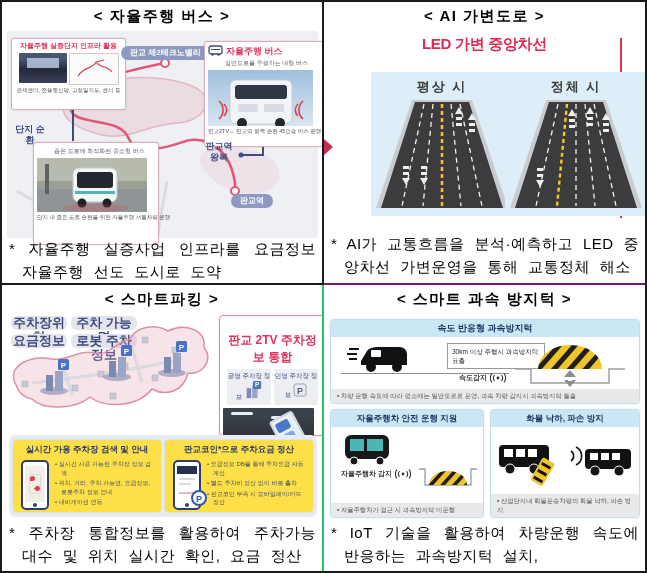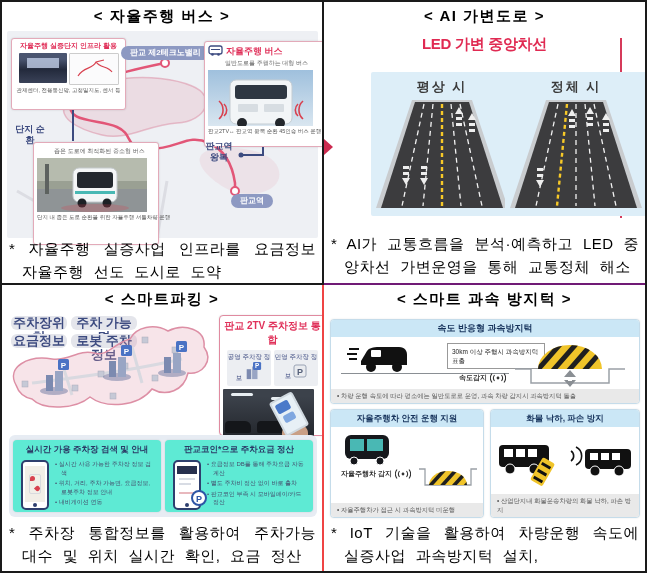--- a/index.html
+++ b/index.html
@@ -2,21 +2,21 @@
 <html><head>
 <meta charset="utf-8">
 <style>
   html,body{margin:0;padding:0;background:#fff;}
   body{width:647px;height:573px;font-family:"Liberation Sans","DejaVu Sans",sans-serif;color:#000;}
   .page{display:grid;grid-template-columns:322px 321px;grid-template-rows:283px 286px;
         width:647px;height:573px;box-sizing:border-box;border:2px solid #1a1a1a;background:#fff;}
   .cell{position:relative;box-sizing:border-box;overflow:hidden;background:#fff;}
   .tl{border-right:2px solid #1a1a1a;border-bottom:2px solid #1a1a1a;}
   .tr{border-bottom:2px solid #701a75;text-decoration:underline;}
-  .bl{border-right:2px solid #ef4444;}
+  .bl{border-right:2px solid #22c55e;}
   .ptitle{position:absolute;top:5px;left:0;right:0;text-align:center;font-weight:bold;font-size:15px;letter-spacing:1.5px;}
   .pcaption{position:absolute;left:7px;right:6px;font-size:15px;line-height:23px;text-align:justify;
             word-spacing:5px;padding-left:13px;text-indent:-13px;letter-spacing:.5px;}
   
   .bus-map{position:absolute;left:5px;top:29px;width:311px;height:207px;background:#eef0f4;border-radius:2px;}
   .infra-box{position:absolute;left:9px;top:36px;width:107px;height:66px;background:#fff;border:1px solid #e3aab9;
              border-radius:3px;box-shadow:0 0 2px rgba(0,0,0,.15);padding:2px 3px;}
   .infra-title{color:#e0315a;font-weight:bold;font-size:7px;text-align:center;}
   .infra-imgs{display:flex;gap:2px;justify-content:center;margin-top:2px;}
   .img-control{width:48px;height:30px;background:linear-gradient(#4a5570 20%,#232a3c 55%,#3a4258);border-radius:1px;position:relative;}
@@ -47,34 +47,34 @@
   .road-svg{position:absolute;left:5px;bottom:4px;}
   .red-arrow{position:absolute;left:-1px;top:136px;width:0;height:0;border-top:9px solid transparent;
              border-bottom:9px solid transparent;border-left:10px solid #cc2b50;}
   .red-vline{position:absolute;left:296px;top:36px;width:2px;height:180px;background:#d63a5a;}
   
   .tag-grid{position:absolute;left:9px;top:31px;display:grid;grid-template-columns:56px 66px;gap:4px;}
   .tag{background:#e4e5eb;color:#3d4b80;font-size:13px;font-weight:bold;text-align:center;line-height:14px;height:14px;border-radius:6px;}
   .pk-map{position:absolute;left:0px;top:38px;width:215px;height:112px;}
   .intg-box{position:absolute;left:217px;top:30px;width:99px;height:113px;background:#fff;border:1px solid #e08aa0;
             border-radius:4px;padding:3px;box-shadow:0 0 2px rgba(0,0,0,.12);}
-  .intg-title{color:#e0315a;font-weight:bold;font-size:10px;text-align:center;}
+  .intg-title{color:#e0315a;font-weight:bold;font-size:12px;text-align:center;margin-top:13px;}
   .intg-cells{display:flex;gap:3px;justify-content:center;margin-top:3px;}
   .intg-cell{width:44px;height:36px;background:#eceef2;border-radius:2px;font-size:6.5px;color:#3d4b80;
              text-align:center;padding-top:3px;box-sizing:border-box;line-height:8px;}
   .garage-photo{width:91px;height:50px;margin-top:3px;background:linear-gradient(#3c424b 15%,#22252b);position:relative;overflow:hidden;border-radius:1px;}
   .garage-photo .lamp{position:absolute;top:4px;width:22px;height:3px;background:#e8eef2;border-radius:2px;}
   .garage-photo .car{position:absolute;bottom:6px;width:26px;height:12px;background:#14161a;border-radius:4px 6px 2px 2px;}
   .garage-photo .hand{position:absolute;right:6px;bottom:-4px;width:26px;height:20px;background:#c99f85;border-radius:50% 50% 0 0;}
   .garage-photo .phone-lit{position:absolute;right:12px;bottom:6px;width:22px;height:34px;background:#e7f0f6;border:2px solid #cfd8df;
             border-radius:3px;transform:rotate(-28deg);}
   .garage-photo .phone-lit i{position:absolute;left:2px;top:3px;width:14px;height:10px;background:#4a79c9;border-radius:2px;display:block;}
   .garage-photo .phone-lit em{position:absolute;left:4px;top:16px;width:12px;height:8px;background:#7fa7e0;border-radius:2px;display:block;}
   .pk-lower{position:absolute;left:7px;top:150px;width:308px;height:82px;background:#e7ecf3;border-radius:6px;}
-  .app-box{position:absolute;top:5px;width:148px;height:72px;background:#5eead4;border-radius:4px;box-shadow:0 0 2px rgba(0,0,0,.12);}
+  .app-box{position:absolute;top:5px;width:148px;height:72px;background:#fde047;border-radius:4px;box-shadow:0 0 2px rgba(0,0,0,.12);}
   .ab-left{left:4px;} .ab-right{left:156px;}
   .app-title{color:#2b3a66;font-weight:bold;font-size:8.5px;text-align:center;margin-top:4px;}
   .app-row{display:flex;gap:6px;padding:4px 4px 0 8px;}
   .phone{width:28px;height:50px;border:2px solid #2e3f6e;border-radius:5px;background:#fff;position:relative;flex:none;box-sizing:border-box;}
   .phone .scr{position:absolute;left:2px;top:4px;right:2px;bottom:6px;background:#f1eee7;}
   .phone .dotb{position:absolute;bottom:1px;left:50%;margin-left:-2px;width:4px;height:4px;border-radius:50%;background:#2e3f6e;}
   .phone .pin1,.phone .pin2{position:absolute;width:5px;height:5px;border-radius:50% 50% 50% 0;background:#d8414f;}
   .phone .pin1{left:5px;top:10px;} .phone .pin2{right:5px;top:20px;transform:rotate(45deg);}
   .phone .rd{position:absolute;left:4px;top:8px;right:4px;bottom:8px;border:1px solid #d8dade;border-radius:2px;}
   .phone.pay .scr{background:#fff;}
@@ -466,16 +466,16 @@
                 <line x1="20" y1="26" x2="38" y2="6"></line>
               <line x1="30" y1="28" x2="48" y2="8"></line>
                 <line x1="40" y1="30" x2="58" y2="10"></line>
             </g>
           </g>
         </svg>
       </div>
       <div class="sb-cap">• 자율주행차가 접근 시 과속방지턱 미운행</div>
     </div>
 
-    <div class="pcaption" style="top:236px;">* IoT 기술을 활용하여 차량운행 속도에 실증사업 과속방지턱 설치,</div>
+    <div class="pcaption" style="top:236px;">* IoT 기술을 활용하여 차량운행 속도에 반응하는 과속방지턱 설치,</div>
   </div>
 
 </div>
 
 </body></html>

